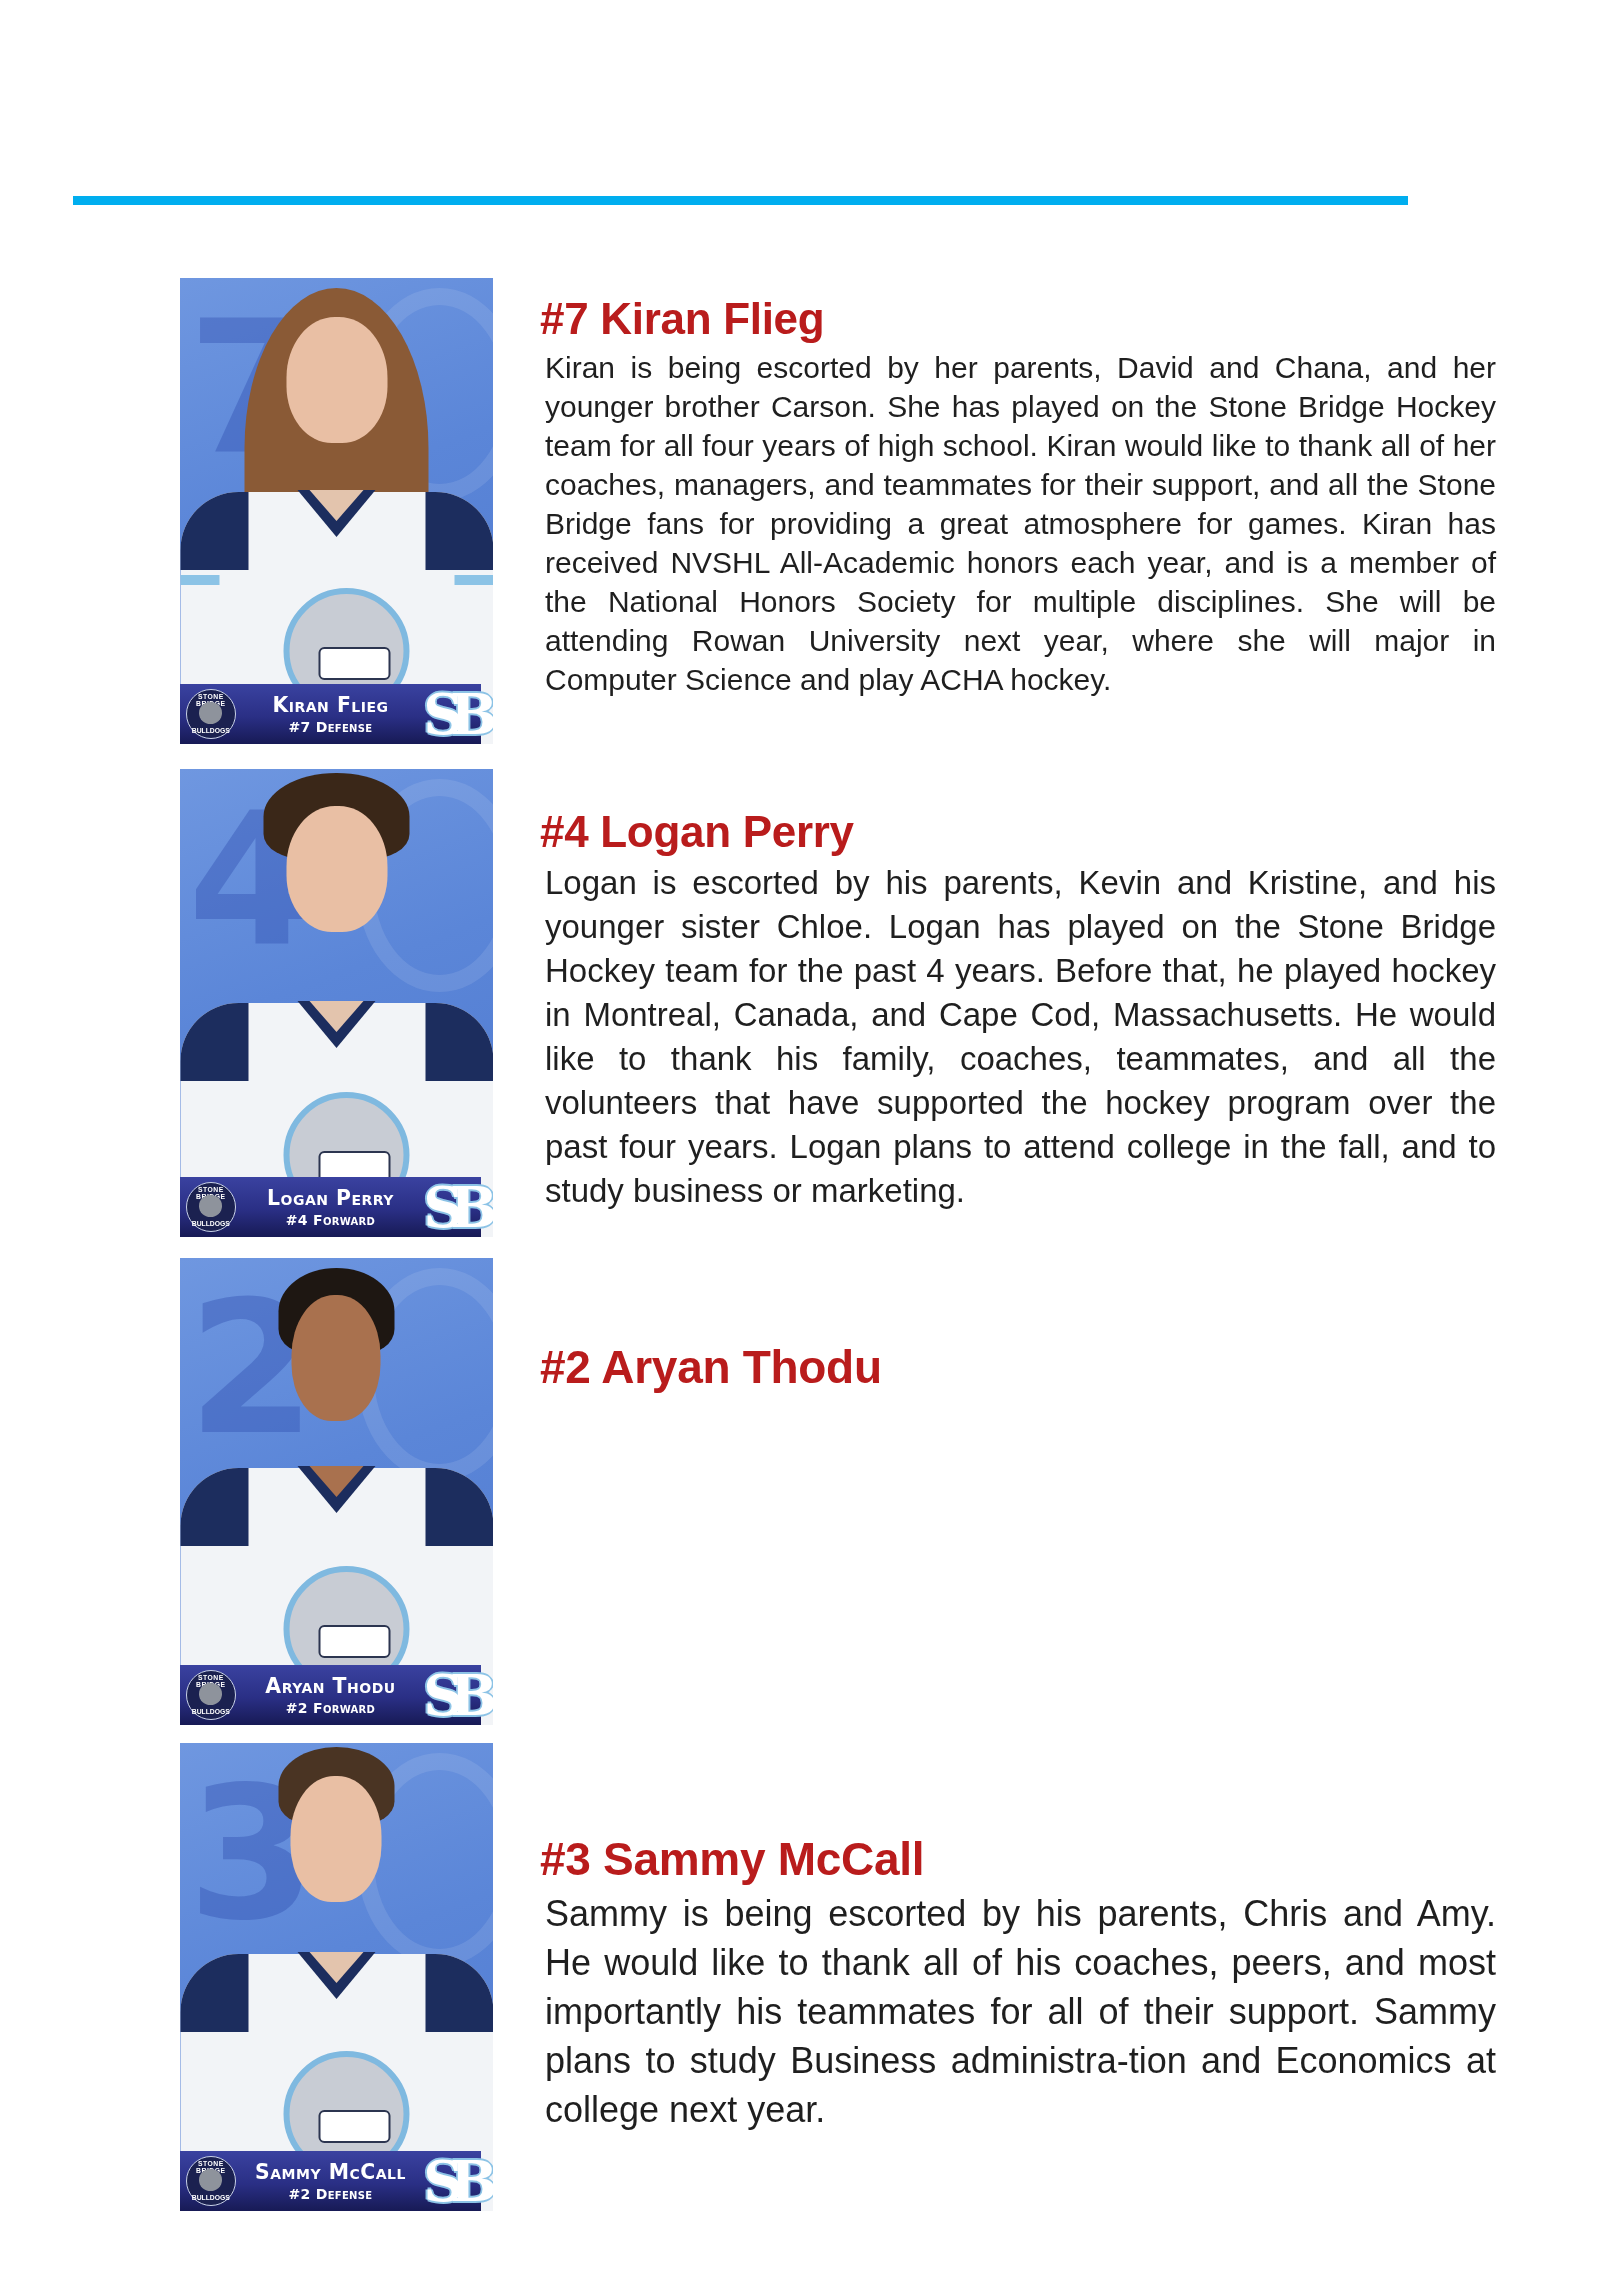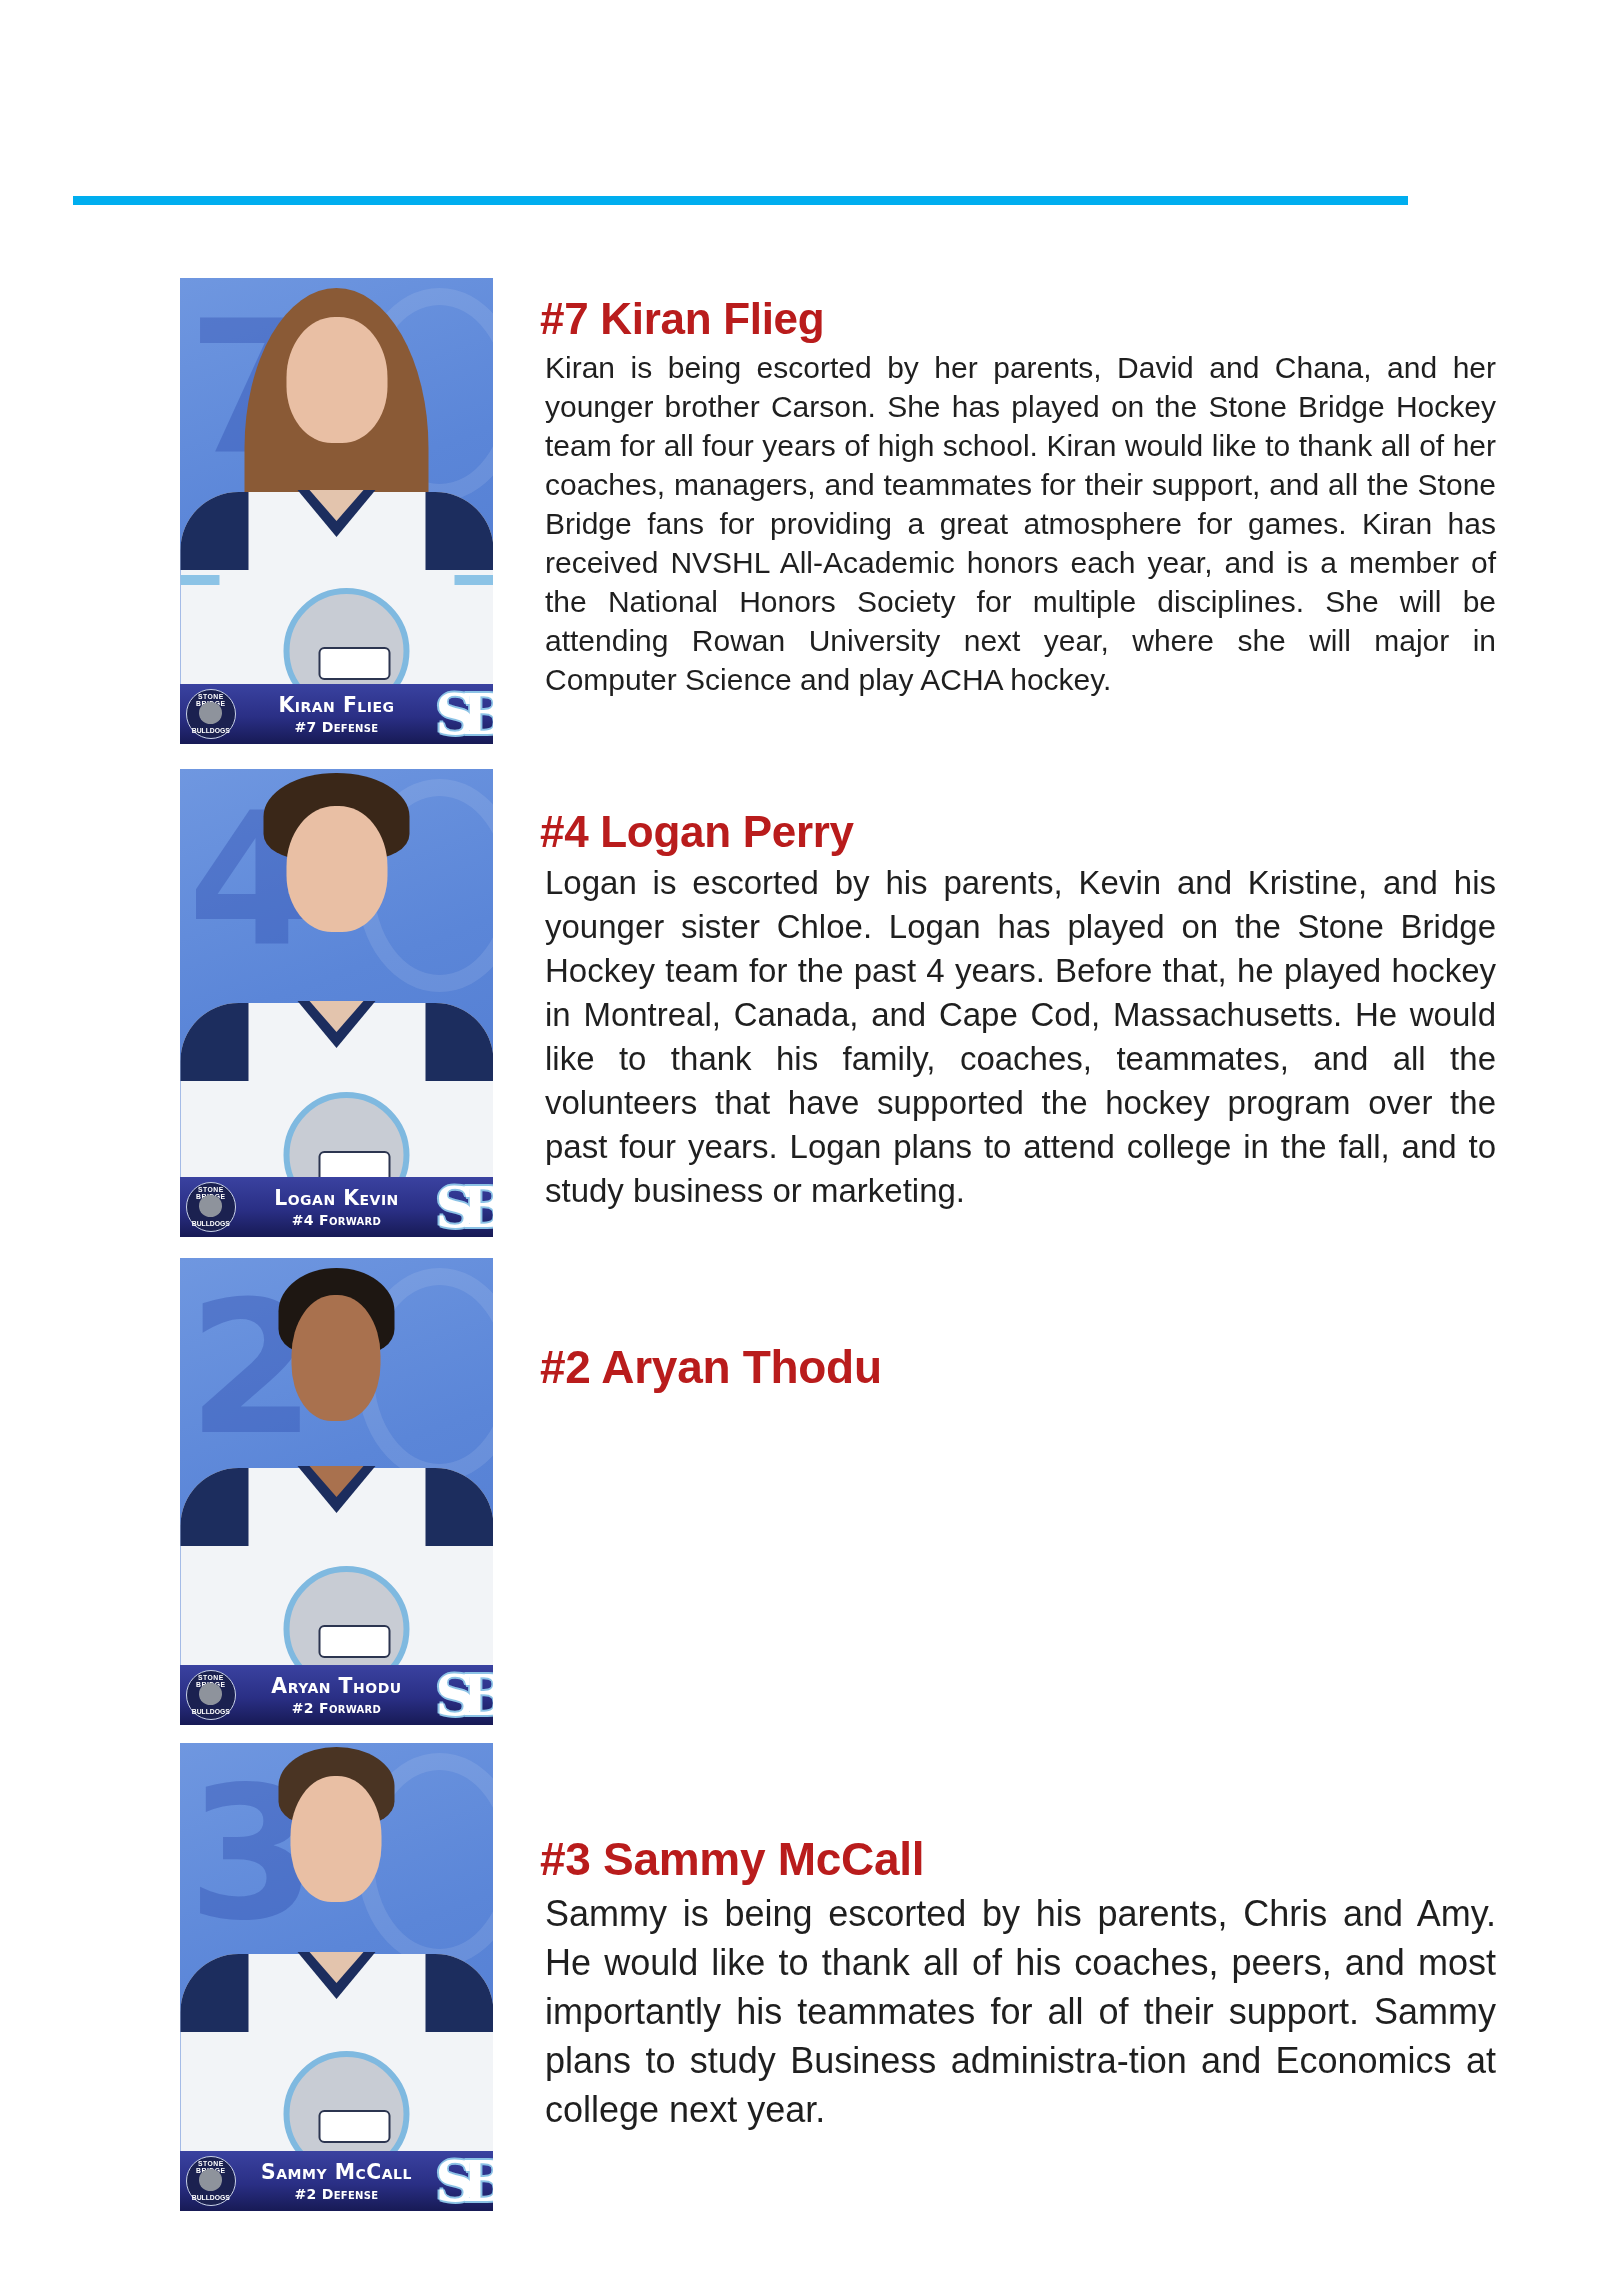--- a/index.html
+++ b/index.html
@@ -11,21 +11,21 @@
   .card .person { position:absolute; left:50%; transform:translateX(-50%); }
   .head { position:absolute; left:50%; top:29px; width:101px; height:126px; margin-left:-50px; border-radius:48% 48% 45% 45%; background:#e9bfa4; }
   .hair { position:absolute; left:50%; border-radius:50% 50% 30% 30%; }
   .jersey { position:absolute; left:0; right:0; bottom:0; height:58%; background:#f2f4f7; border-radius:58px 58px 0 0; }
   .shoulder { position:absolute; top:0; width:68px; height:78px; background:#1c2d5e; }
   .collar { position:absolute; left:50%; top:-1.9px; width:0; height:0; margin-left:-39px; border-left:39px solid transparent; border-right:39px solid transparent; border-top:47px solid #1c2d5e; }
   .collar-inner { position:absolute; left:50%; top:-1.9px; width:0; height:0; margin-left:-27px; border-left:27px solid transparent; border-right:27px solid transparent; border-top:31px solid #e3c4ad; }
   .stripe { position:absolute; height:9.7px; background:#8cc3e6; }
   .dog { position:absolute; left:50%; top:38%; width:126px; height:126px; margin-left:-53px; border-radius:50%; background:#c8ccd4; border:6.8px solid #7fb9e0; box-sizing:border-box; }
   .dog::after { content:""; position:absolute; left:29px; top:53px; width:68px; height:29px; background:#fff; border-radius:5.8px; border:2.9px solid #2c3550; }
-  .banner { position:absolute; left:0; right:0; bottom:0; height:60px; background:linear-gradient(180deg,#3a42a0 0%,#2a2f85 55%,#171a55 100%); }
+  .banner { position:absolute; left:0; right:12px; bottom:0; height:60px; background:linear-gradient(180deg,#3a42a0 0%,#2a2f85 55%,#171a55 100%); }
   .logo-circle { position:absolute; left:5.8px; top:4.9px; width:50px; height:50px; border-radius:50%; background:#1b2150; border:1.9px solid #c9d2e8; box-sizing:border-box; color:#fff; font-size:6.8px; text-align:center; }
   .logo-circle .lc-top { position:absolute; top:2.9px; left:0; right:0; font-weight:bold; letter-spacing:0.5px; }
   .logo-circle .lc-dog { position:absolute; left:12.6px; top:12.6px; width:23px; height:21.3px; border-radius:50%; background:#8e939c; }
   .logo-circle .lc-bot { position:absolute; bottom:3.9px; left:0; right:0; font-weight:bold; }
   .banner .pname { position:absolute; left:58px; right:58px; top:8.7px; text-align:center; color:#fff; font-family:"DejaVu Sans", sans-serif; font-weight:bold; font-size:20.4px; letter-spacing:0.5px; font-variant:small-caps; white-space:nowrap; }
   .banner .ppos { position:absolute; left:58px; right:58px; top:35px; text-align:center; color:#fff; font-family:"DejaVu Sans", sans-serif; font-weight:bold; font-size:14px; font-variant:small-caps; letter-spacing:0.3px; }
   .sb { position:absolute; right:5.8px; top:1.9px; width:52px; height:60px; font-family:"DejaVu Serif", serif; font-weight:bold; font-size:56px; line-height:56px; color:#ffffff; text-align:center; text-shadow:1.9px 0 #8cc3e6, -1.9px 0 #8cc3e6, 0 1.9px #8cc3e6, 0 -1.9px #8cc3e6; letter-spacing:-13.6px; }
 
   .bio { position:absolute; left:540px; width:961px; }
   .bio h2 { margin:0; font-family:"Liberation Sans", sans-serif; font-weight:bold; color:#b91c1c; letter-spacing:-0.3px; }
@@ -87,21 +87,21 @@
         <div class="collar-inner"></div>
       <div class="dog"></div>
     </div>
   </div>
   <div class="banner">
     <div class="logo-circle">
       <span class="lc-top">STONE BRIDGE</span>
       <span class="lc-dog"></span>
       <span class="lc-bot">BULLDOGS</span>
     </div>
-    <div class="pname">Logan Kevin</div>
+    <div class="pname">Logan Perry</div>
     <div class="ppos">#4 Forward</div>
     <div class="sb">SB</div>
   </div>
 </div>
 <div class="bio bio2" style="top:807px;">
   <h2>#4 Logan Perry</h2>
   <p>Logan is escorted by his parents, Kevin and Kristine, and his younger sister Chloe.  Logan has played on the Stone Bridge Hockey team for the past 4 years.  Before that, he played hockey in Montreal, Canada, and Cape Cod, Massachusetts. He would like to thank his family, coaches, teammates, and all the volunteers that have supported the hockey program over the past four years.    Logan plans to attend college in the fall, and to study business or marketing.</p>
 </div>
 
 <div class="card" style="top:1258px;height:467px;">

